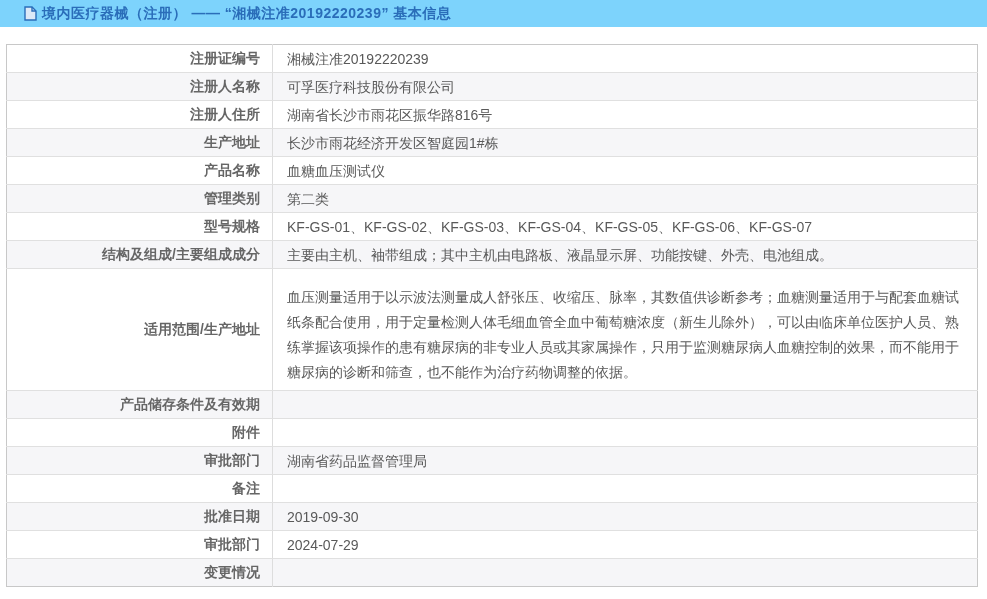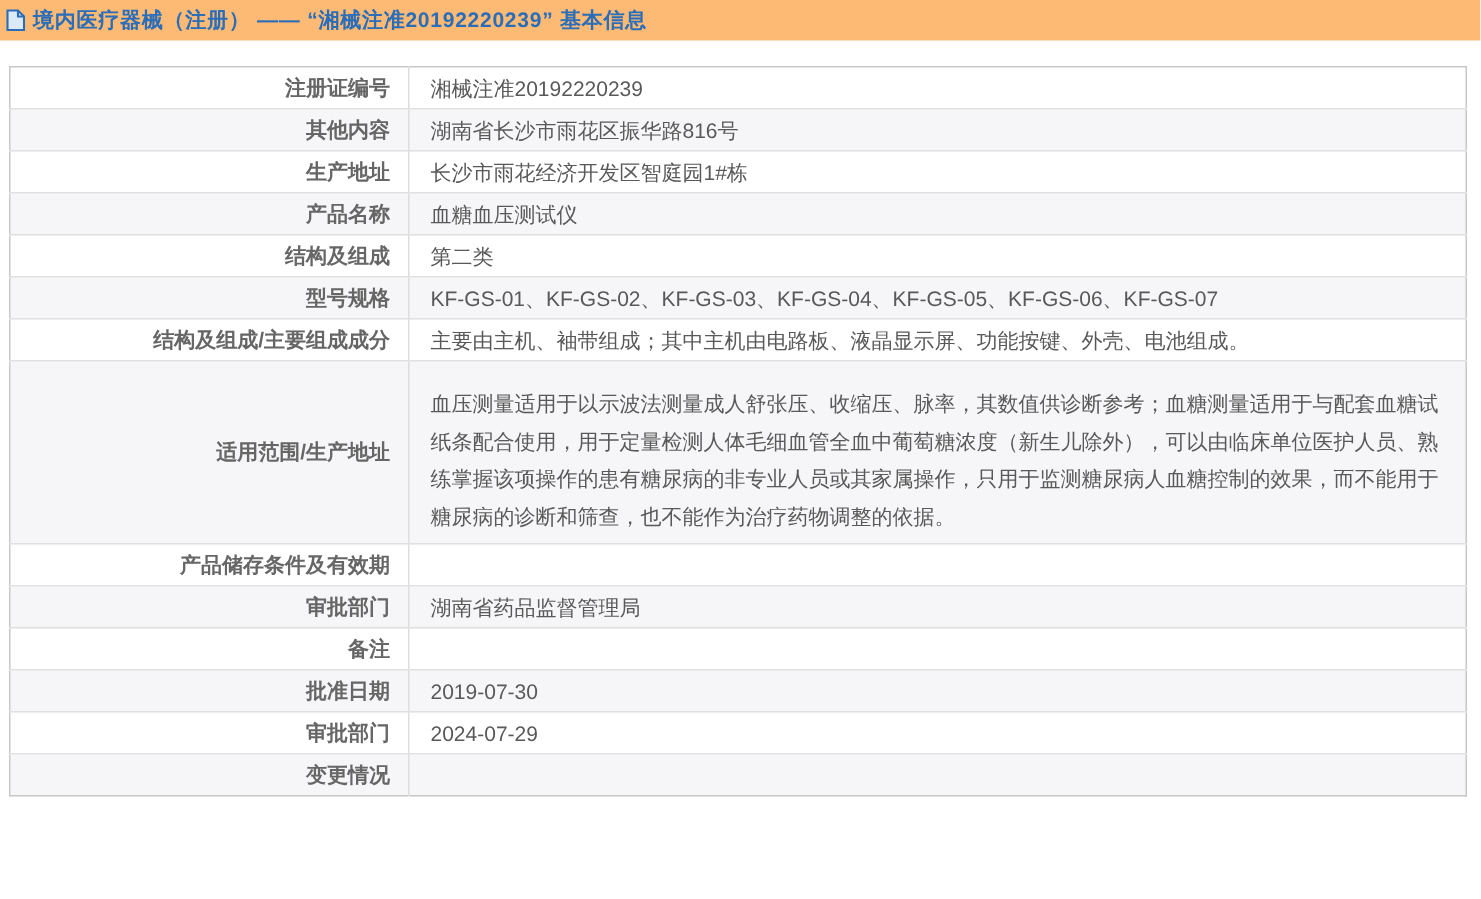--- a/index.html
+++ b/index.html
@@ -3,23 +3,23 @@
 <meta charset="utf-8">
 <style>
   html,body{margin:0;padding:0;background:#fff;}
   body{
     width:987px;height:599px;overflow:hidden;
     font-family:"Liberation Sans","DejaVu Sans",sans-serif;
     -webkit-font-smoothing:antialiased;
   }
   
   .header-bar{
-    height:27px;background:#fdba74;
+    height:27px;background:#7dd3fc;
     display:flex;align-items:center;
-    padding:0 0 0 4px;box-sizing:border-box;
+    padding:0 0 0 24px;box-sizing:border-box;
   }
   .doc-icon{display:inline-flex;margin-right:5px;flex:0 0 auto;}
   .header-title{
     font-size:14px;font-weight:bold;color:#2a6db9;
     white-space:nowrap;letter-spacing:.5px;
   }
   
   .table-wrap{margin:17px 8px 0 6px;}
   table.info{
     width:972px;border-collapse:collapse;table-layout:fixed;
@@ -56,62 +56,70 @@
 </div>
 
 <div class="table-wrap">
   <table class="info">
     <tbody>
       <tr>
           <th>注册证编号</th>
           <td>湘械注准20192220239</td>
         </tr>
       <tr>
-          <th>其他内容</th>
+          <th>注册人名称</th>
+          <td>可孚医疗科技股份有限公司</td>
+        </tr>
+      <tr>
+          <th>注册人住所</th>
           <td>湖南省长沙市雨花区振华路816号</td>
         </tr>
       <tr>
           <th>生产地址</th>
           <td>长沙市雨花经济开发区智庭园1#栋</td>
         </tr>
       <tr>
           <th>产品名称</th>
           <td>血糖血压测试仪</td>
         </tr>
       <tr>
-          <th>结构及组成</th>
+          <th>管理类别</th>
           <td>第二类</td>
         </tr>
       <tr>
           <th>型号规格</th>
           <td>KF-GS-01、KF-GS-02、KF-GS-03、KF-GS-04、KF-GS-05、KF-GS-06、KF-GS-07</td>
         </tr>
       <tr>
           <th>结构及组成/主要组成成分</th>
           <td>主要由主机、袖带组成；其中主机由电路板、液晶显示屏、功能按键、外壳、电池组成。</td>
         </tr>
       <tr class="tall">
           <th>适用范围/生产地址</th>
           <td>血压测量适用于以示波法测量成人舒张压、收缩压、脉率，其数值供诊断参考；血糖测量适用于与配套血糖试纸条配合使用，用于定量检测人体毛细血管全血中葡萄糖浓度（新生儿除外），可以由临床单位医护人员、熟练掌握该项操作的患有糖尿病的非专业人员或其家属操作，只用于监测糖尿病人血糖控制的效果，而不能用于糖尿病的诊断和筛查，也不能作为治疗药物调整的依据。</td>
         </tr>
       <tr>
           <th>产品储存条件及有效期</th>
           <td></td>
         </tr>
       <tr>
+          <th>附件</th>
+          <td></td>
+        </tr>
+      <tr>
           <th>审批部门</th>
           <td>湖南省药品监督管理局</td>
         </tr>
       <tr>
           <th>备注</th>
           <td></td>
         </tr>
       <tr>
           <th>批准日期</th>
-          <td>2019-07-30</td>
+          <td>2019-09-30</td>
         </tr>
       <tr>
           <th>审批部门</th>
           <td>2024-07-29</td>
         </tr>
       <tr>
           <th>变更情况</th>
           <td></td>
         </tr>
 

